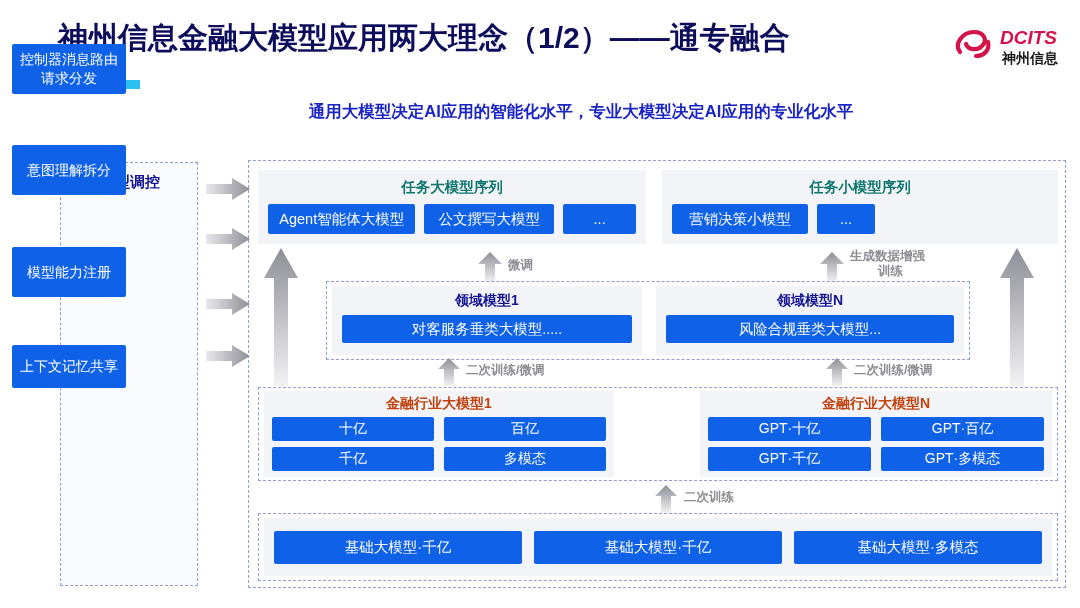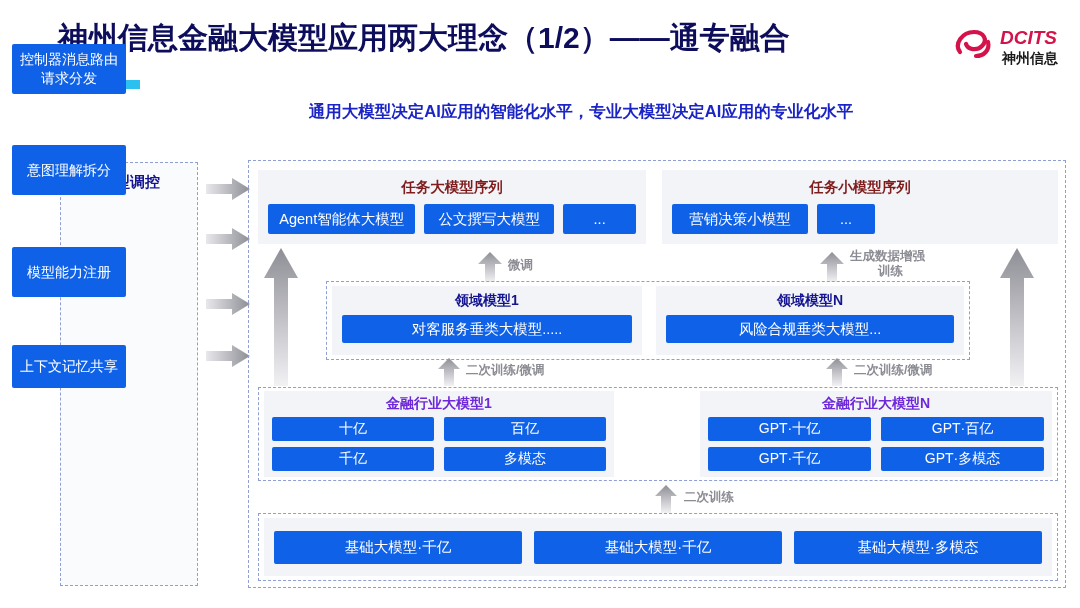--- a/index.html
+++ b/index.html
@@ -55,21 +55,21 @@
     border:1px dashed #8f9fd4;box-sizing:border-box;background:transparent;
   }
   
   .seq{
     position:absolute;top:170px;background:#f2f4f8;
     box-sizing:border-box;padding:8px 10px 10px 10px;
   }
   #seqL{left:258px;width:388px;height:74px;}
   #seqR{left:662px;width:396px;height:74px;}
   .seq-title{
-    text-align:center;font-size:14.5px;font-weight:bold;color:#7f1d1d;
+    text-align:center;font-size:14.5px;font-weight:bold;color:#0f766e;
     margin-bottom:7px;
   }
   .seq-row{display:flex;gap:9px;}
   .bbox{
     background:#0f62e8;color:#fff;border-radius:2px;
     display:flex;align-items:center;justify-content:center;
     font-size:14.5px;white-space:nowrap;height:30px;box-sizing:border-box;
   }
   
   .dom-frame{
@@ -87,21 +87,21 @@
   .ind-frame{
     position:absolute;left:258px;top:387px;width:800px;height:94px;
     border:1px dashed #8f9fd4;box-sizing:border-box;
   }
   .ind{
     position:absolute;top:391px;background:#f2f4f8;box-sizing:border-box;
     padding:4px 8px 6px 8px;
   }
   #indL{left:264px;width:350px;height:86px;}
   #indR{left:700px;width:352px;height:86px;}
-  .ind-title{text-align:center;font-size:14px;font-weight:bold;color:#6d28d9;margin-bottom:4px;}
+  .ind-title{text-align:center;font-size:14px;font-weight:bold;color:#c2410c;margin-bottom:4px;}
   .ind-grid{display:grid;grid-template-columns:1fr 1fr;gap:6px 10px;}
   .ind-grid .bbox{height:24px;font-size:14px;}
   
   .base-frame{
     position:absolute;left:258px;top:513px;width:800px;height:68px;
     border:1px dashed #8f9fd4;box-sizing:border-box;
   }
   .base{
     position:absolute;left:264px;top:518px;width:788px;height:58px;
     background:#f2f4f8;box-sizing:border-box;

